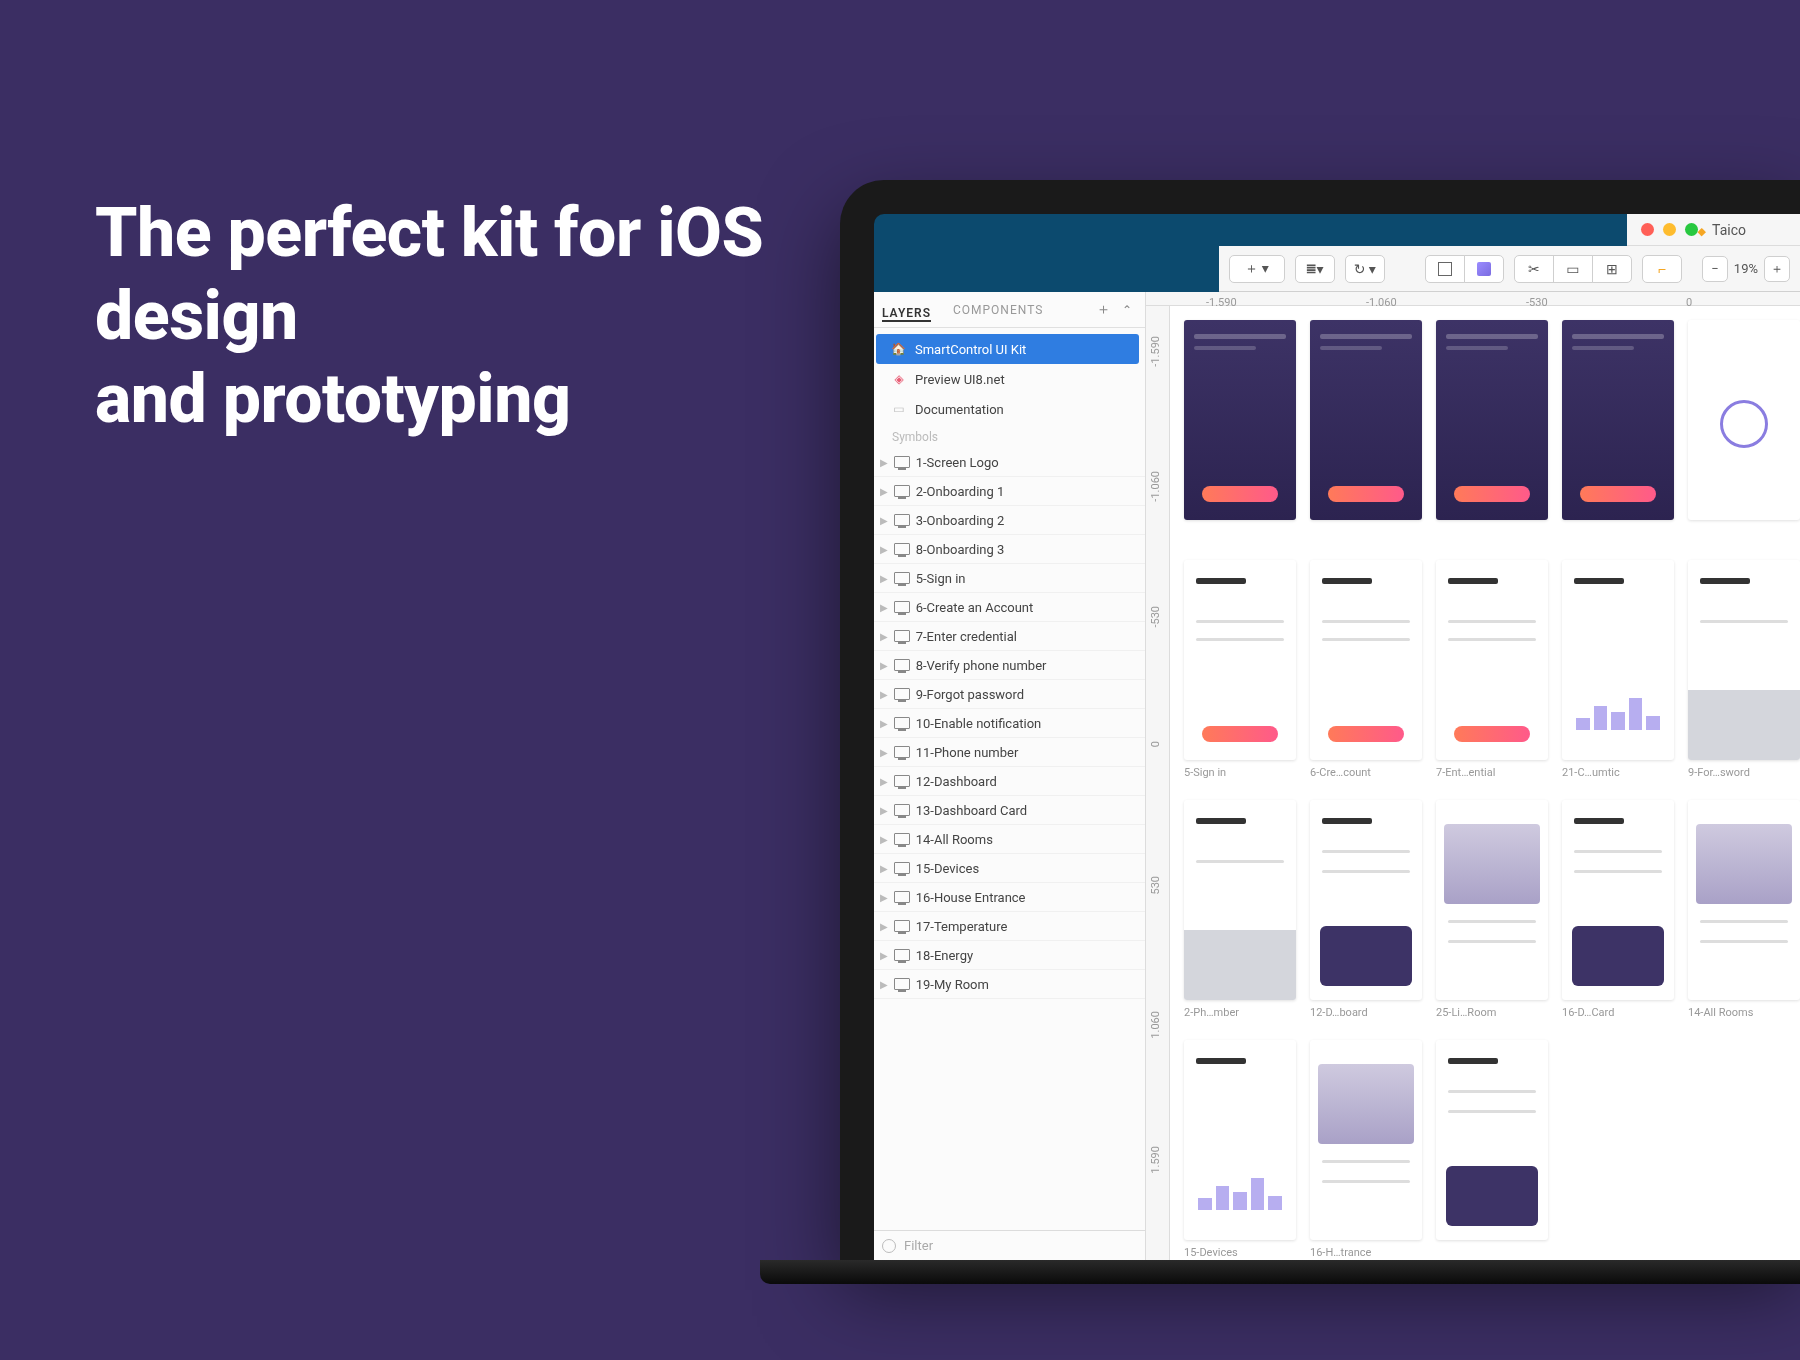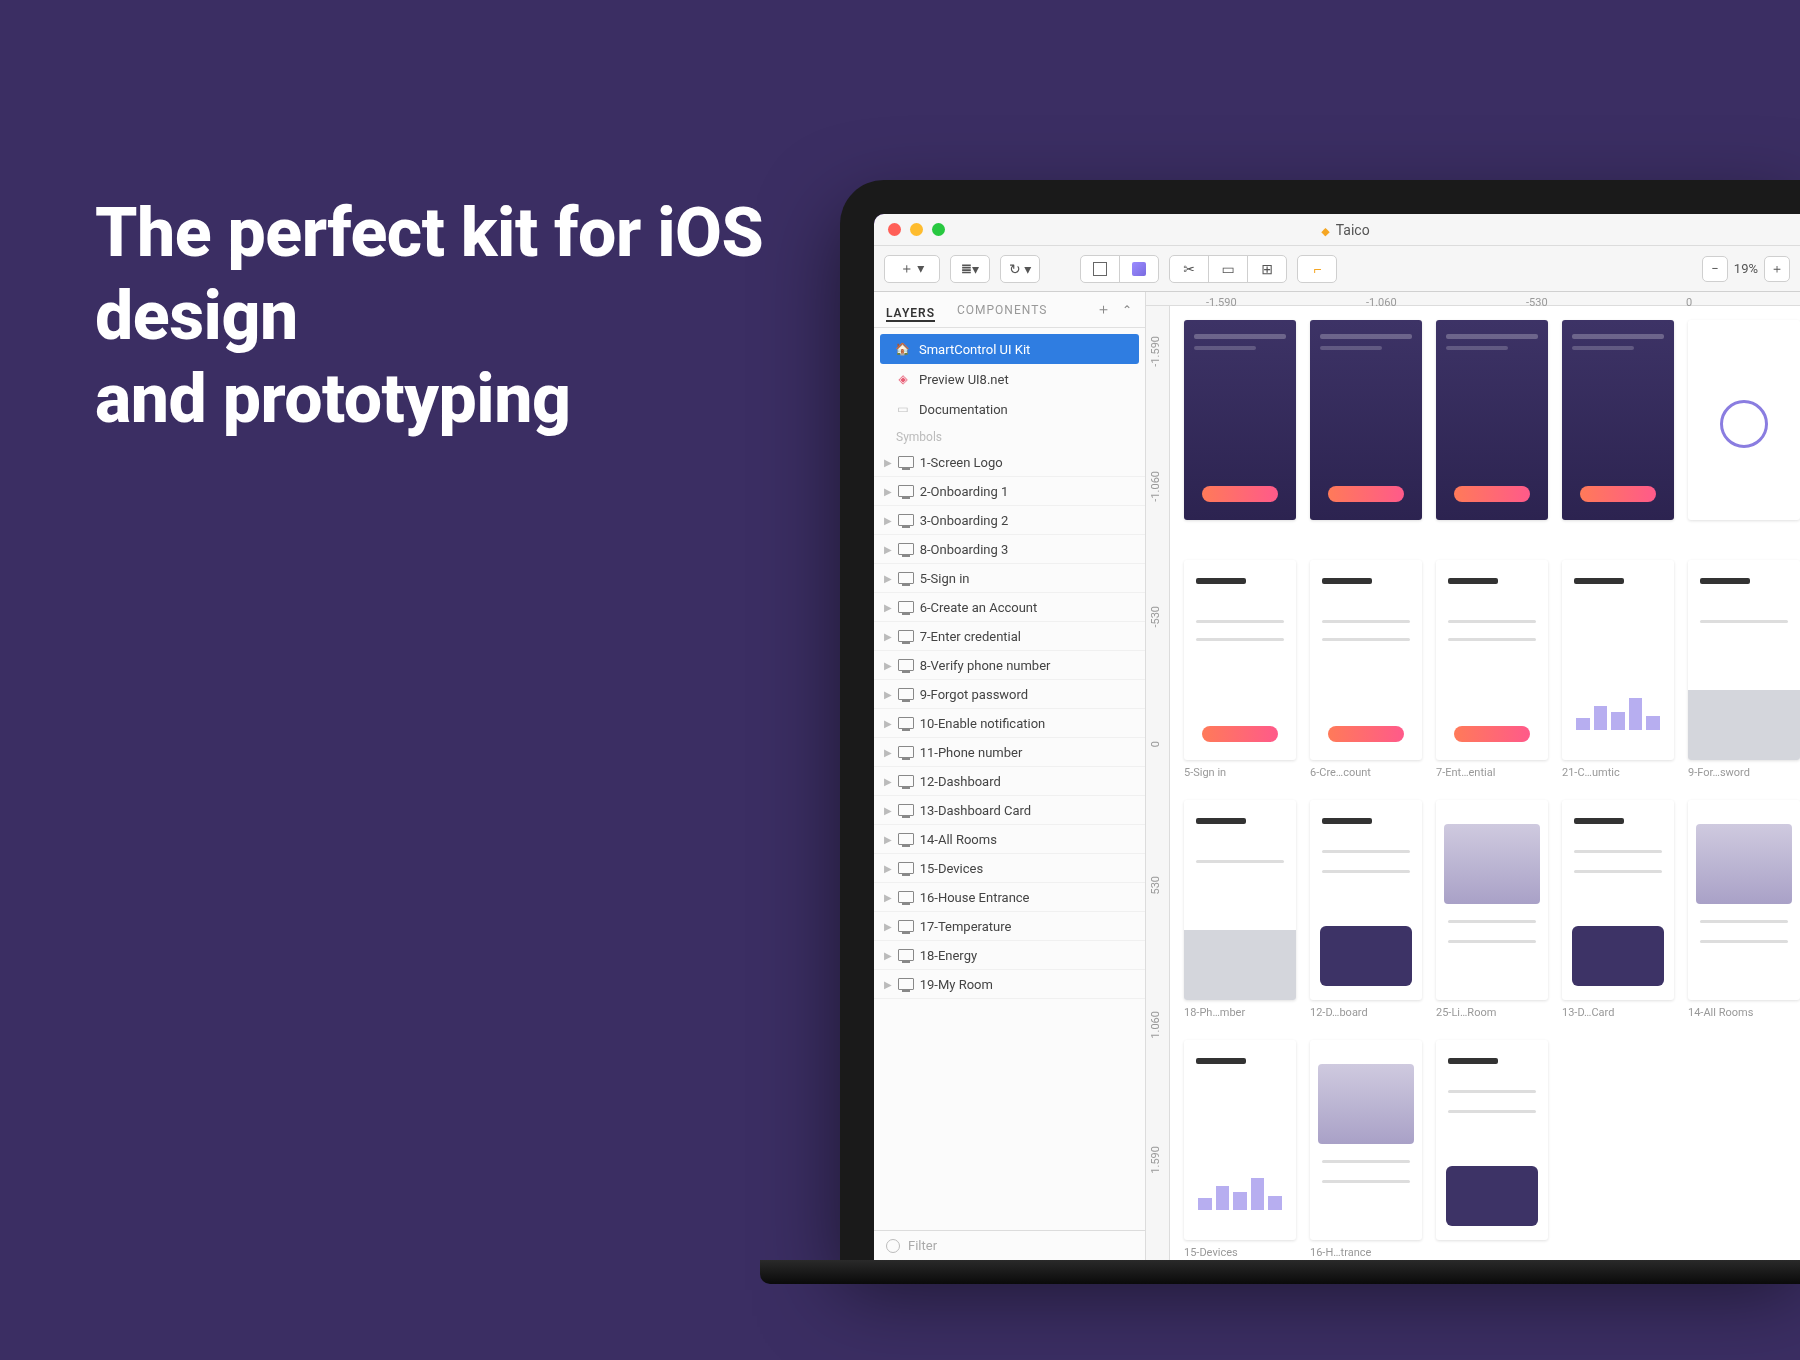--- a/index.html
+++ b/index.html
@@ -6,21 +6,21 @@
 body { width:1800px; height:1360px; background:#3b2e63; overflow:hidden; position:relative; }
 
 
 .hero { position:absolute; left:95px; top:192px; width:760px; color:#fff; }
 .hero h1 { font-size:68px; font-weight:800; line-height:1.22; letter-spacing:-0.5px; margin-bottom:50px; }
 .hero p { font-size:38px; font-weight:300; line-height:1.65; color:#e6e1f0; }
 
 
 .laptop { position:absolute; right:0; top:180px; width:960px; height:1080px; }
 .lid { width:100%; height:100%; background:#1a1a1a; border-radius:44px 0 0 0; padding:34px 0 0 34px; box-shadow:0 30px 80px rgba(0,0,0,.5); }
-.screen { width:100%; height:100%; background:#4c1d95; border-radius:10px 0 0 0; overflow:hidden; display:flex; flex-direction:column; }
+.screen { width:100%; height:100%; background:#0c4a6e; border-radius:10px 0 0 0; overflow:hidden; display:flex; flex-direction:column;align-items:flex-end; }
 .base { position:absolute; bottom:-24px; left:-80px; width:1200px; height:24px; background:linear-gradient(#2a2a2a,#0a0a0a); border-radius:0 0 10px 10px; }
 
 
 .titlebar { height:32px; background:#f6f6f6; display:flex; align-items:center; padding:0 14px; border-bottom:1px solid #dcdcdc; }
 .traffic { display:flex; gap:9px; }
 .dot { width:13px; height:13px; border-radius:50%; }
 .dot.r{background:#ff5f57}.dot.y{background:#febc2e}.dot.g{background:#28c840}
 .doc-title { flex:1; text-align:center; font-size:14px; color:#555; padding-right:40px; }
 .doc-title::before { content:"◆"; color:#f5a623; margin-right:6px; font-size:11px; }
 
@@ -366,21 +366,21 @@
                       <div class="kb"></div>
                     </div>
                     <div class="lbl">9-For…sword</div>
                   </div>
                   <div class="artcard wht">
                     <div class="thumb">
                       <div class="htop hline"></div>
                       <div class="hline" style="top:60px"></div>
                       <div class="kb"></div>
                     </div>
-                    <div class="lbl">18-Ph…mber</div>
+                    <div class="lbl">2-Ph…mber</div>
                   </div>
                   <div class="artcard wht">
                     <div class="thumb">
                       <div class="htop hline"></div>
                       <div class="hline" style="top:50px"></div>
                       <div class="hline" style="top:70px"></div>
                       <div style="position:absolute;left:10px;right:10px;bottom:14px;height:60px;background:#3d3366;border-radius:6px"></div>
                     </div>
                     <div class="lbl">12-D…board</div>
                   </div>
@@ -392,21 +392,21 @@
                     </div>
                     <div class="lbl">25-Li…Room</div>
                   </div>
                   <div class="artcard wht">
                     <div class="thumb">
                       <div class="htop hline"></div>
                       <div class="hline" style="top:50px"></div>
                       <div class="hline" style="top:70px"></div>
                       <div style="position:absolute;left:10px;right:10px;bottom:14px;height:60px;background:#3d3366;border-radius:6px"></div>
                     </div>
-                    <div class="lbl">13-D…Card</div>
+                    <div class="lbl">16-D…Card</div>
                   </div>
                   <div class="artcard wht">
                     <div class="thumb">
                       <div style="position:absolute;left:8px;right:8px;top:24px;height:80px;background:linear-gradient(#cfcadf,#a9a1c7);border-radius:4px"></div>
                       <div class="hline" style="top:120px"></div>
                       <div class="hline" style="top:140px"></div>
                     </div>
                     <div class="lbl">14-All Rooms</div>
                   </div>
                   <div class="artcard wht">

